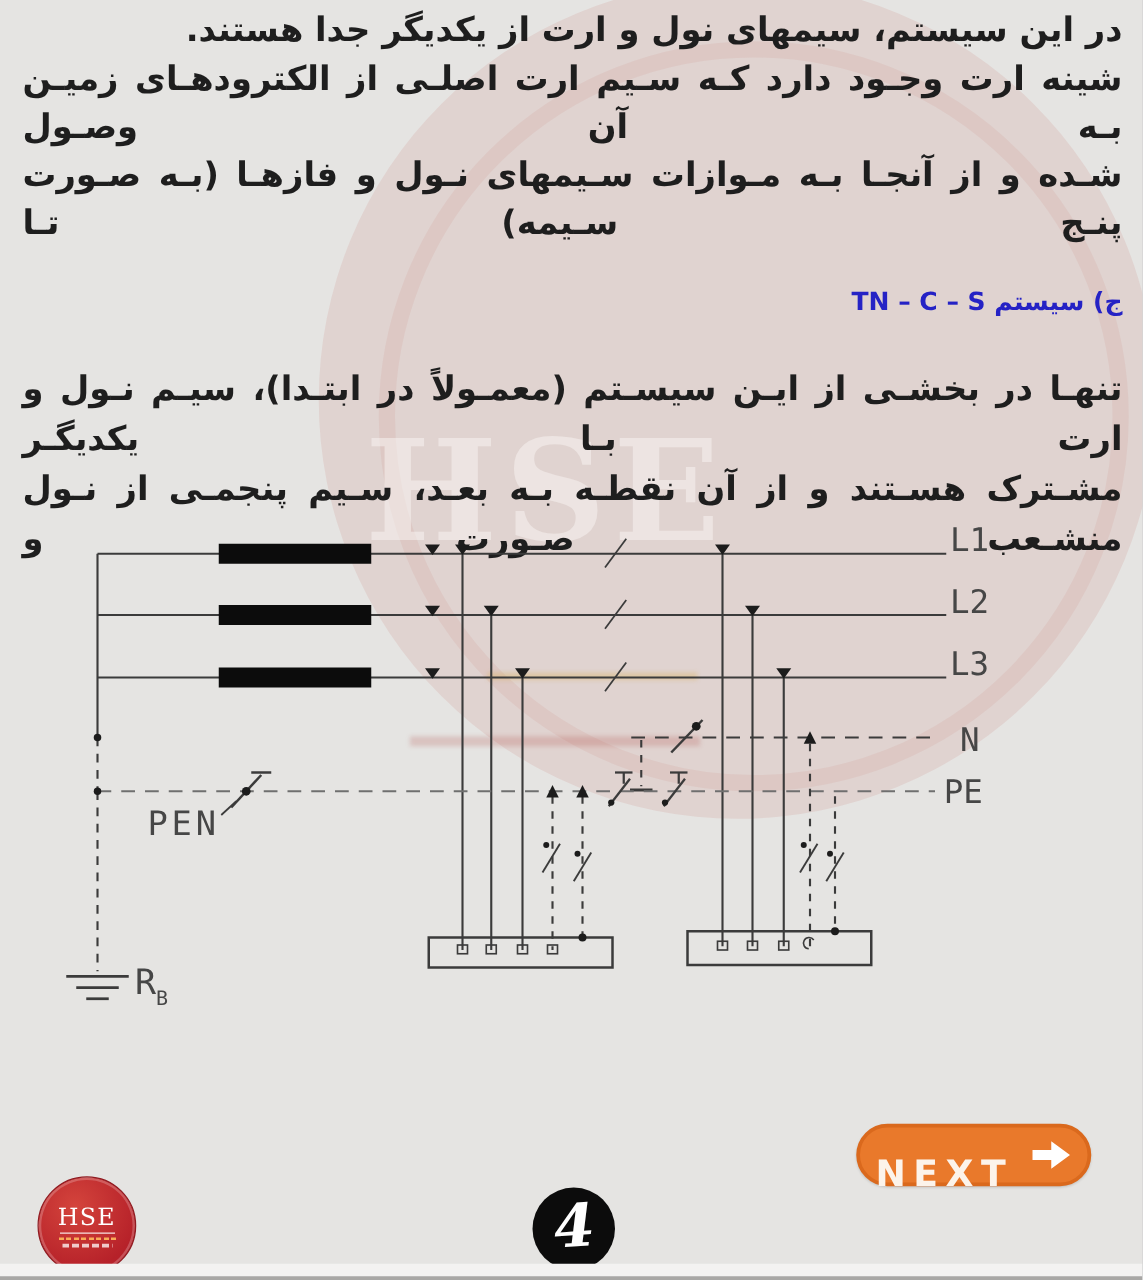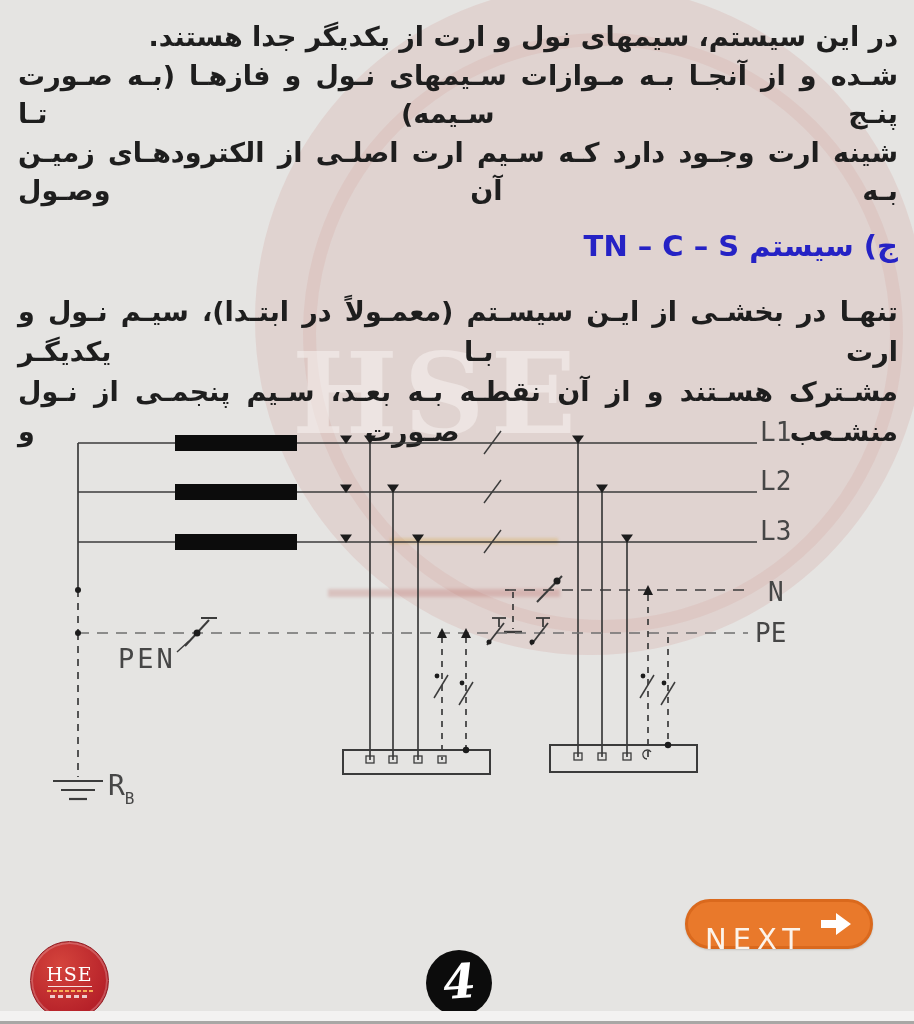--- a/index.html
+++ b/index.html
@@ -19,31 +19,31 @@
   .wm-smudge-y{position:absolute;left:390px;top:538px;width:168px;height:6px;
     background:rgba(214,170,62,0.30);filter:blur(1.5px);}
   .wm-smudge-r{position:absolute;left:328px;top:589px;width:232px;height:8px;
     background:rgba(172,62,56,0.20);filter:blur(1.5px);}
   
   .fa-par{position:absolute;left:18px;right:16px;direction:rtl;
     color:#1e1e1e;font-weight:bold;font-size:27px;}
   .p1{top:6px;line-height:38.5px;}
   .p2{top:292px;line-height:40px;}
   .jl{text-align:justify;text-align-last:justify;}
-  .rl{text-align:right;margin-top:12px;}
+  .rl{text-align:right;}
   .heading{position:absolute;right:16px;top:229px;direction:rtl;
-    color:#2522c5;font-weight:bold;font-size:29px;}
+    color:#2522c5;font-weight:bold;font-size:20px;}
   
   .diagram{position:absolute;left:0;top:405px;}
   
   .next-btn{position:absolute;left:685px;top:899px;width:182px;height:44px;
     background:#e9792b;border:3px solid #da691d;border-radius:25px;
     display:flex;align-items:center;justify-content:center;gap:13px;
     cursor:pointer;box-shadow:0 1px 2px rgba(0,0,0,0.15);}
-  .next-btn span{color:#fcf3ea;font-weight:normal;font-size:29px;letter-spacing:6px;
+  .next-btn span{color:#fcf3ea;font-weight:bold;font-size:29px;letter-spacing:6px;
     font-family:"DejaVu Sans",sans-serif;transform:translateY(-1px);margin-top:32px;}
   .page-badge{position:absolute;left:426px;top:950px;width:66px;height:66px;
     border-radius:50%;background:#0c0c0c;display:flex;align-items:center;justify-content:center;}
   .page-badge span{color:#ffffff;font-family:"DejaVu Serif",serif;font-style:italic;
     font-weight:bold;font-size:47px;transform:translateY(-2px) rotate(-4deg);}
   .hse-logo{position:absolute;left:30px;top:941px;width:77px;height:77px;border-radius:50%;
     background:radial-gradient(circle at 38% 30%,#d4443c 0%,#b62129 72%);
     border:1px solid #901b21;box-shadow:inset 0 0 0 2px rgba(255,255,255,0.22);
     display:flex;flex-direction:column;align-items:center;justify-content:center;}
   .hse-logo .logo-word{color:#ffffff;font-family:"DejaVu Serif",serif;font-size:19px;
@@ -62,22 +62,22 @@
 <div class="page">
 
   <div class="wm-circle"></div>
   <div class="wm-ring"></div>
   <div class="wm-smudge-y"></div>
   <div class="wm-smudge-r"></div>
   <div class="wm-text">HSE</div>
 
   <div class="fa-par p1">
     <div class="rl">در این سیستم، سیمهای نول و ارت از یکدیگر جدا هستند.</div>
+    <div class="jl">شینه ارت وجـود دارد کـه سـیم ارت اصلـی از الکترودهـای زمیـن بـه آن وصـول</div>
     <div class="jl">شـده و از آنجـا بـه مـوازات سـیمهای نـول و فازهـا (بـه صـورت پنـج سـیمه) تـا</div>
-    <div class="jl">شینه ارت وجـود دارد کـه سـیم ارت اصلـی از الکترودهـای زمیـن بـه آن وصـول</div>
   </div>
 
   <div class="heading">ج) سیستم TN – C – S</div>
 
   <div class="fa-par p2">
     <div class="jl">تنهـا در بخشـی از ایـن سیسـتم (معمـولاً در ابتـدا)، سیـم نـول و ارت بـا یکدیگـر</div>
     <div class="jl">مشـترک هسـتند و از آن نقطـه بـه بعـد، سـیم پنجمـی از نـول منشـعب صـورت و</div>
   </div>
 
   <svg class="diagram" width="914" height="420" viewBox="0 0 914 420">

